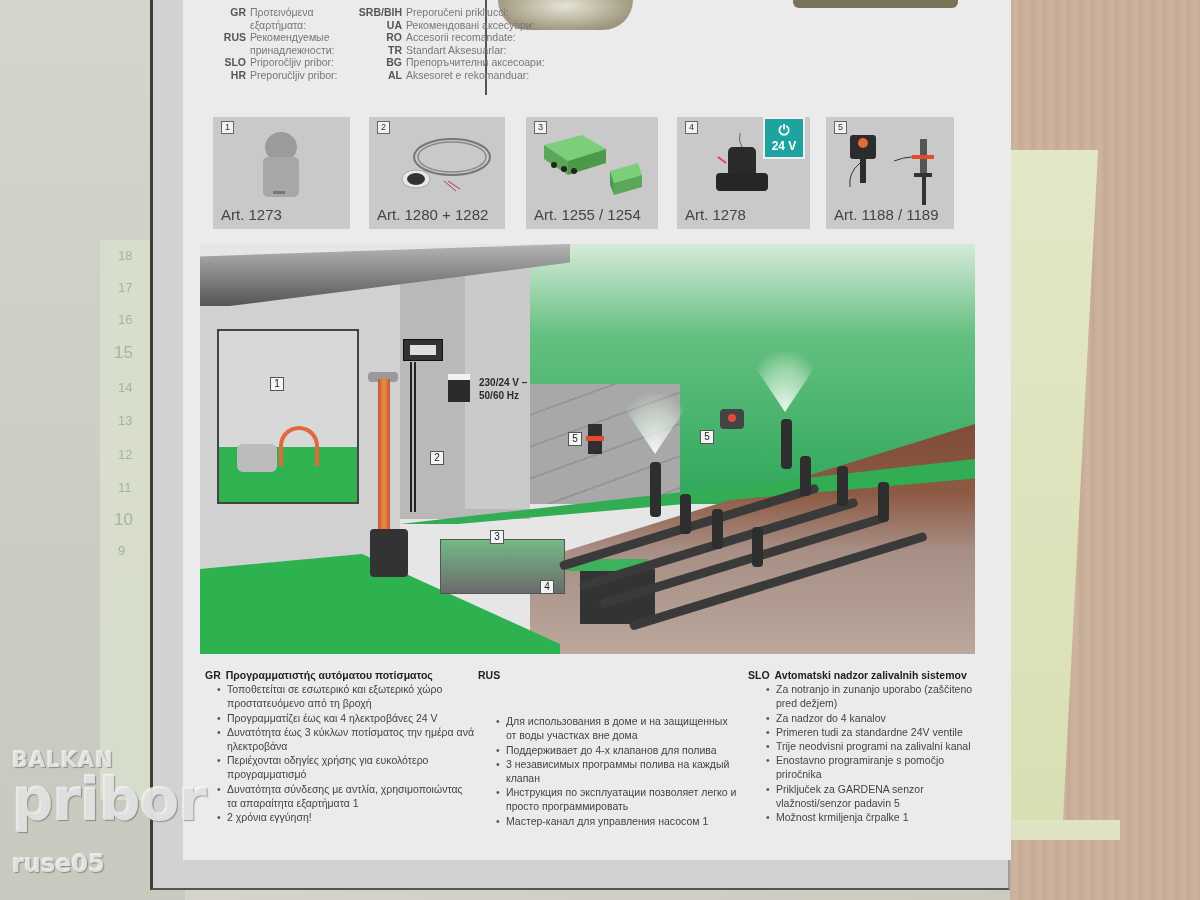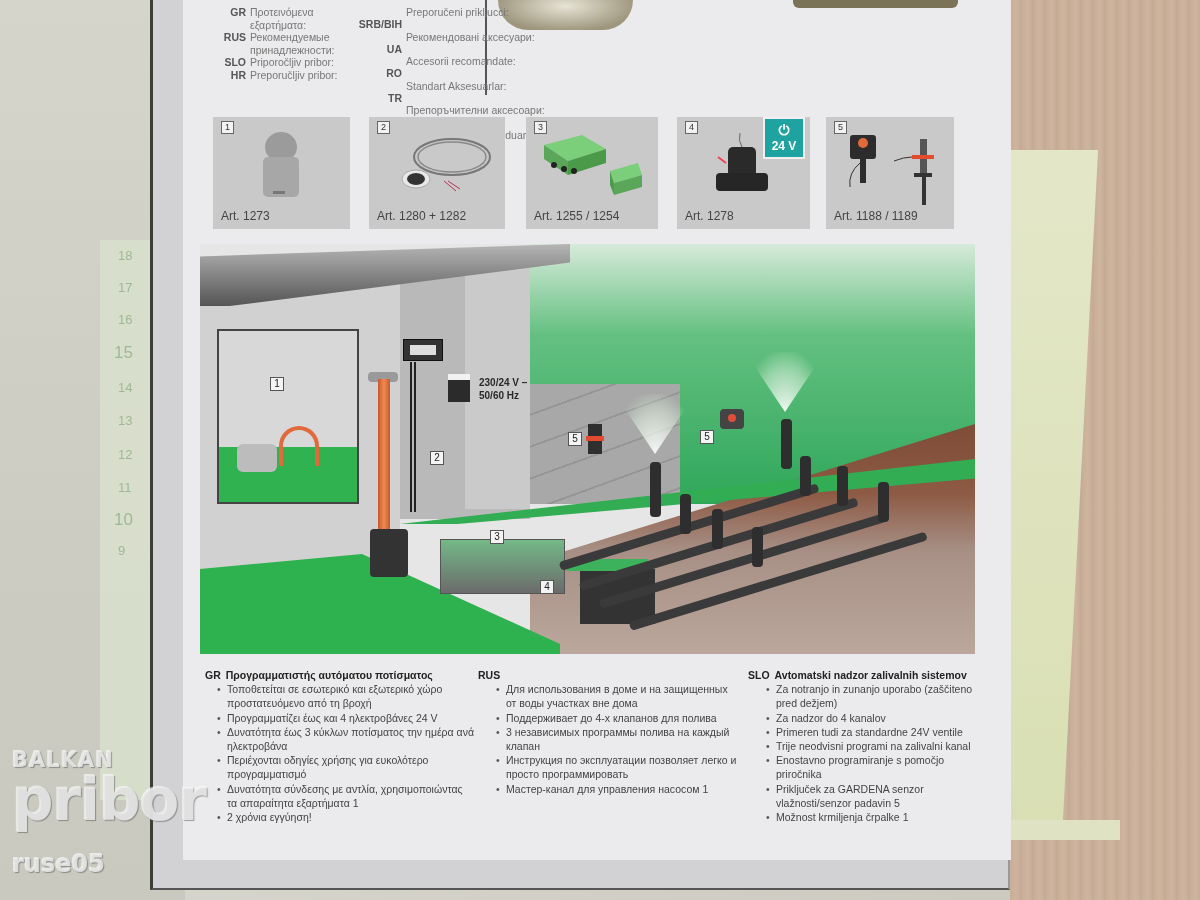--- a/index.html
+++ b/index.html
@@ -62,31 +62,31 @@
   
   .acc {
     position: absolute; top: 6px; font-size: 10.5px; line-height: 12.5px; color: #777;
   }
   .acc .row { display: flex; white-space: nowrap; }
   .acc .code { font-weight: bold; color: #555; text-align: right; display: inline-block; margin-right: 4px; }
   .acc-left { left: 200px; }
   .acc-left .code { width: 46px; }
   .acc-left .cont { padding-left: 50px; }
   .acc-right { left: 332px; }
-  .acc-right .code { width: 70px; margin-top: 12px; }
+  .acc-right .code { width: 70px; }
   
   .tile {
     position: absolute; top: 117px; height: 112px; background: #c9c9c9;
   }
   .tile .num {
     position: absolute; left: 8px; top: 4px; width: 13px; height: 13px;
     border: 1px solid #666; background: #f2f2f2; font-size: 9px; text-align: center; line-height: 11px; color: #333;
   }
   .tile .art {
-    position: absolute; left: 8px; bottom: 6px; font-size: 12px; color: #444; text-align: center;
+    position: absolute; left: 8px; bottom: 6px; font-size: 15px; color: #444; text-align: center;
   }
   .badge-24v {
     position: absolute; left: 763px; top: 117px; width: 42px; height: 42px;
     background: #1ea3a0; border: 2px solid #f0f0f0; color: #fff; font-weight: bold;
     font-size: 12px; text-align: center;
   }
   .badge-24v .plug { display: block; font-size: 14px; line-height: 18px; margin-top: 2px; }
   
   .scene {
     position: absolute; left: 200px; top: 244px; width: 775px; height: 410px; overflow: hidden;
@@ -161,21 +161,21 @@
   
   .desc { position: absolute; top: 668px; font-size: 10.5px; line-height: 14.2px; color: #444; }
   .desc .title { font-weight: bold; color: #222; display: flex; }
   .desc .title .lang { margin-right: 5px; }
   .desc ul { list-style: none; padding-left: 14px; }
   .desc li { position: relative; padding-left: 10px; }
   .desc li::before { content: "•"; position: absolute; left: 0; top: 0; color: #555; }
   .desc-gr { left: 205px; width: 270px; }
   .desc-gr ul { padding-left: 12px; }
   .desc-rus { left: 478px; width: 260px; }
-  .desc-rus ul { padding-left: 18px; }
+  .desc-rus ul { padding-left: 18px; margin-top: 32px; }
   .desc-slo { left: 748px; width: 235px; }
   .desc-slo ul { padding-left: 18px; }
   
   .wm {
     position: absolute; left: 12px; color: rgba(235,235,235,.85); font-weight: bold;
     text-shadow: 1px 1px 1px rgba(80,80,80,.5), -1px -1px 0 rgba(255,255,255,.6);
     font-family: "DejaVu Sans", sans-serif; white-space: nowrap;
   }
   .wm-1 { top: 748px; font-size: 21px; letter-spacing: 1px; }
   .wm-2 { top: 766px; font-size: 58px; letter-spacing: -1px; }

